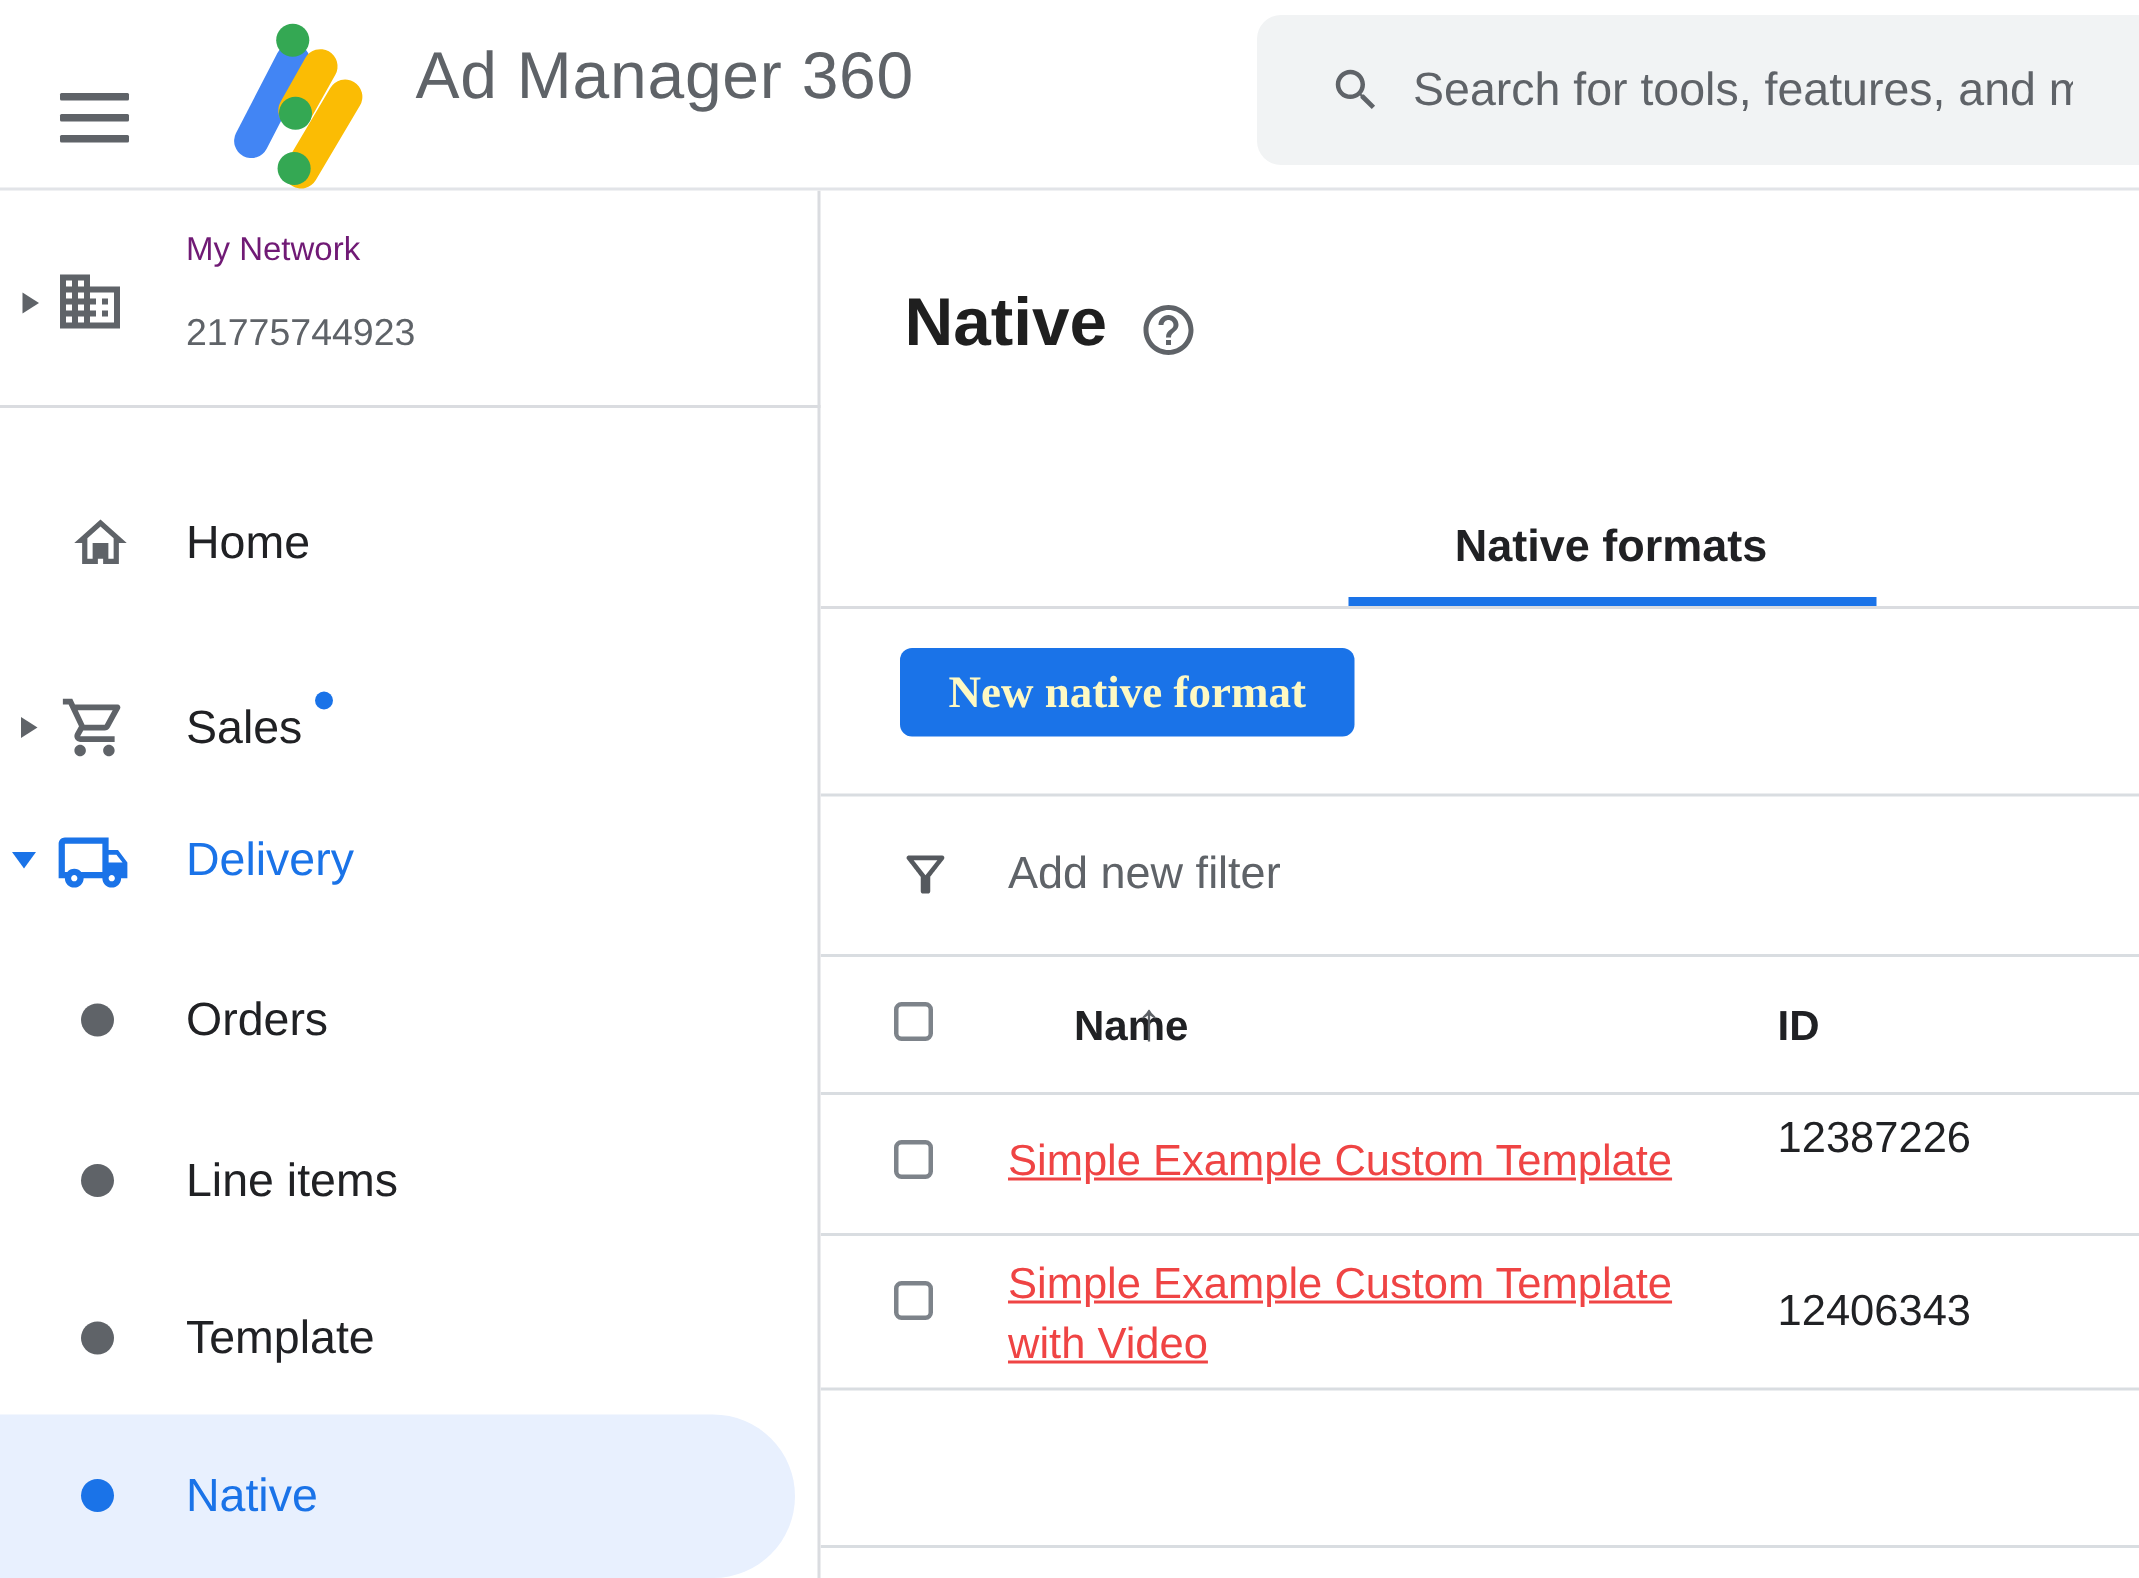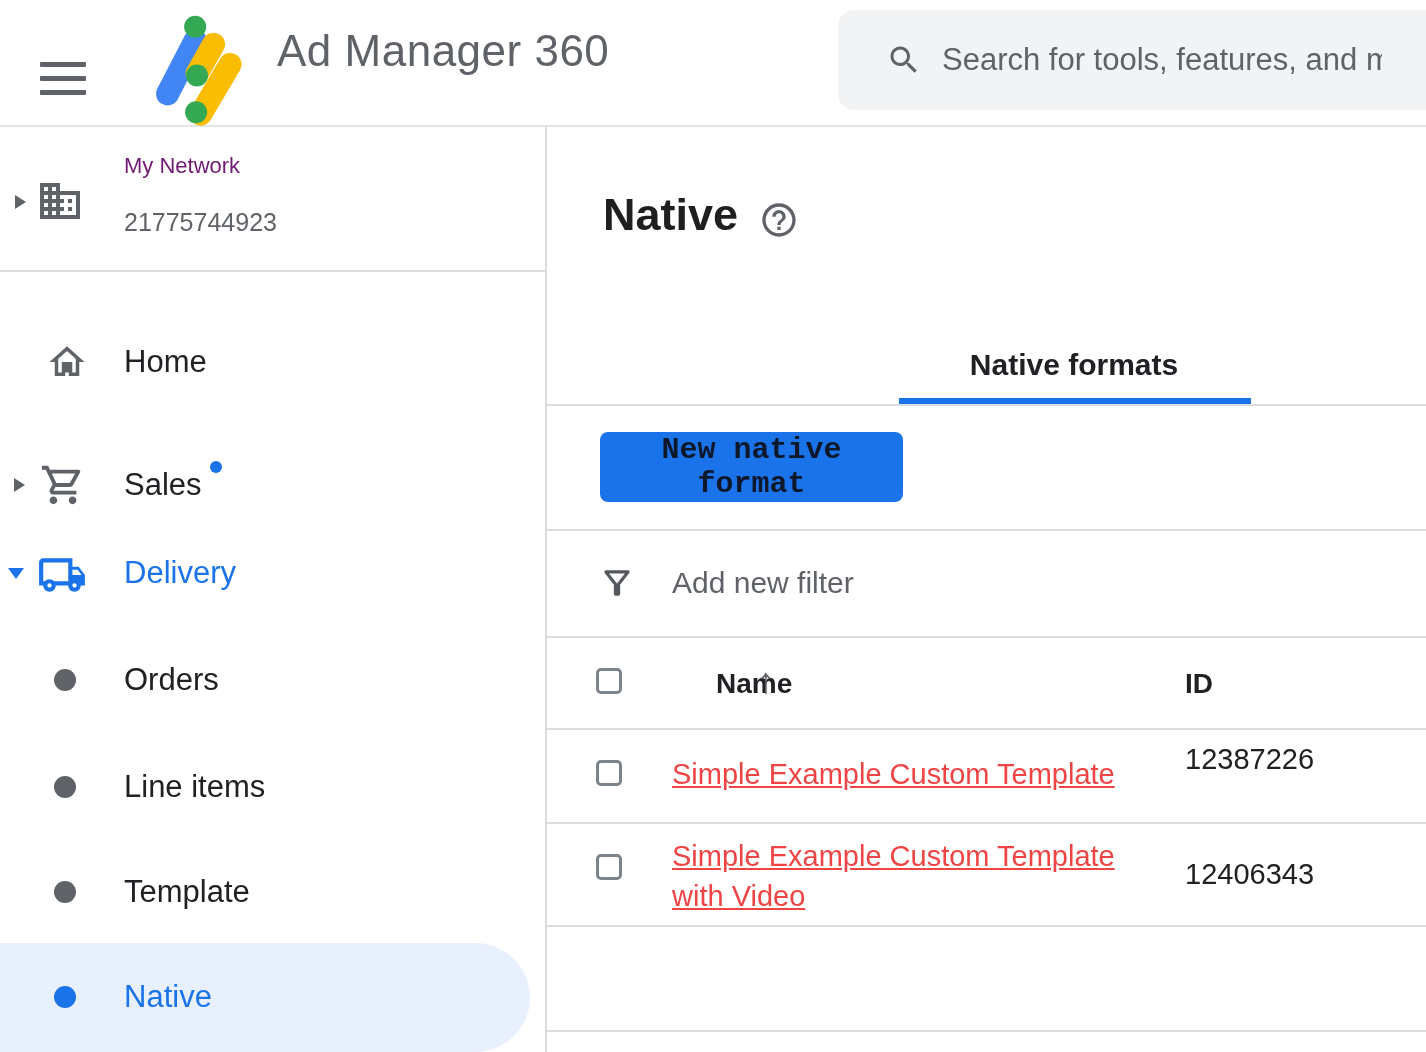--- a/index.html
+++ b/index.html
@@ -61,22 +61,22 @@
   .main { position:absolute; left:547px; top:127px; width:879px; height:925px; background:#fff; }
   .page-title { position:absolute; left:56px; top:62px; font-size:45px; color:#1f1f1f; }
   .help-icon { position:absolute; left:212px; top:73px; cursor:pointer; }
 
   .tab { position:absolute; top:221px; font-size:30px; font-weight:bold; text-align:center; cursor:pointer; }
   .tab-styles  { left:76px;  width:200px; color:#5f6368; }
   .tab-formats { left:372px; width:310px; color:#202124; }
   .tab-underline { position:absolute; left:352px; top:271px; width:352px; height:6px; background:#1a73e8; }
   .tabbar-line { position:absolute; left:0; top:277px; width:879px; height:2px; background:#dadce0; }
 
-  .btn-new { position:absolute; left:53px; top:305px; width:303px; height:70px; background:#1a73e8;
-             border:none; border-radius:8px; color:#0f172a; font-family:Liberation Mono, monospace;
+  .btn-new { position:absolute; left:53px; top:305px; width:303px; height:59px; background:#1a73e8;
+             border:none; border-radius:8px; color:#fef9c3; font-family:Liberation Serif, serif;
              font-size:30px; font-weight:bold; cursor:pointer; }
 
   .hdiv { position:absolute; left:0; width:879px; height:2px; background:#d9dde1; }
   .d1 { top:402px; } .d2 { top:509px; } .d3 { top:601px; }
   .d4 { top:695px; } .d5 { top:798px; } .d6 { top:903px; }
 
   .funnel-icon { position:absolute; left:51px; top:437px; cursor:pointer; }
   .filter-label { position:absolute; left:125px; top:439px; font-size:30px; color:#5f6368; cursor:text; }
 
   .checkbox { position:absolute; left:49px; width:26px; height:26px; border:3px solid #7d838a;

